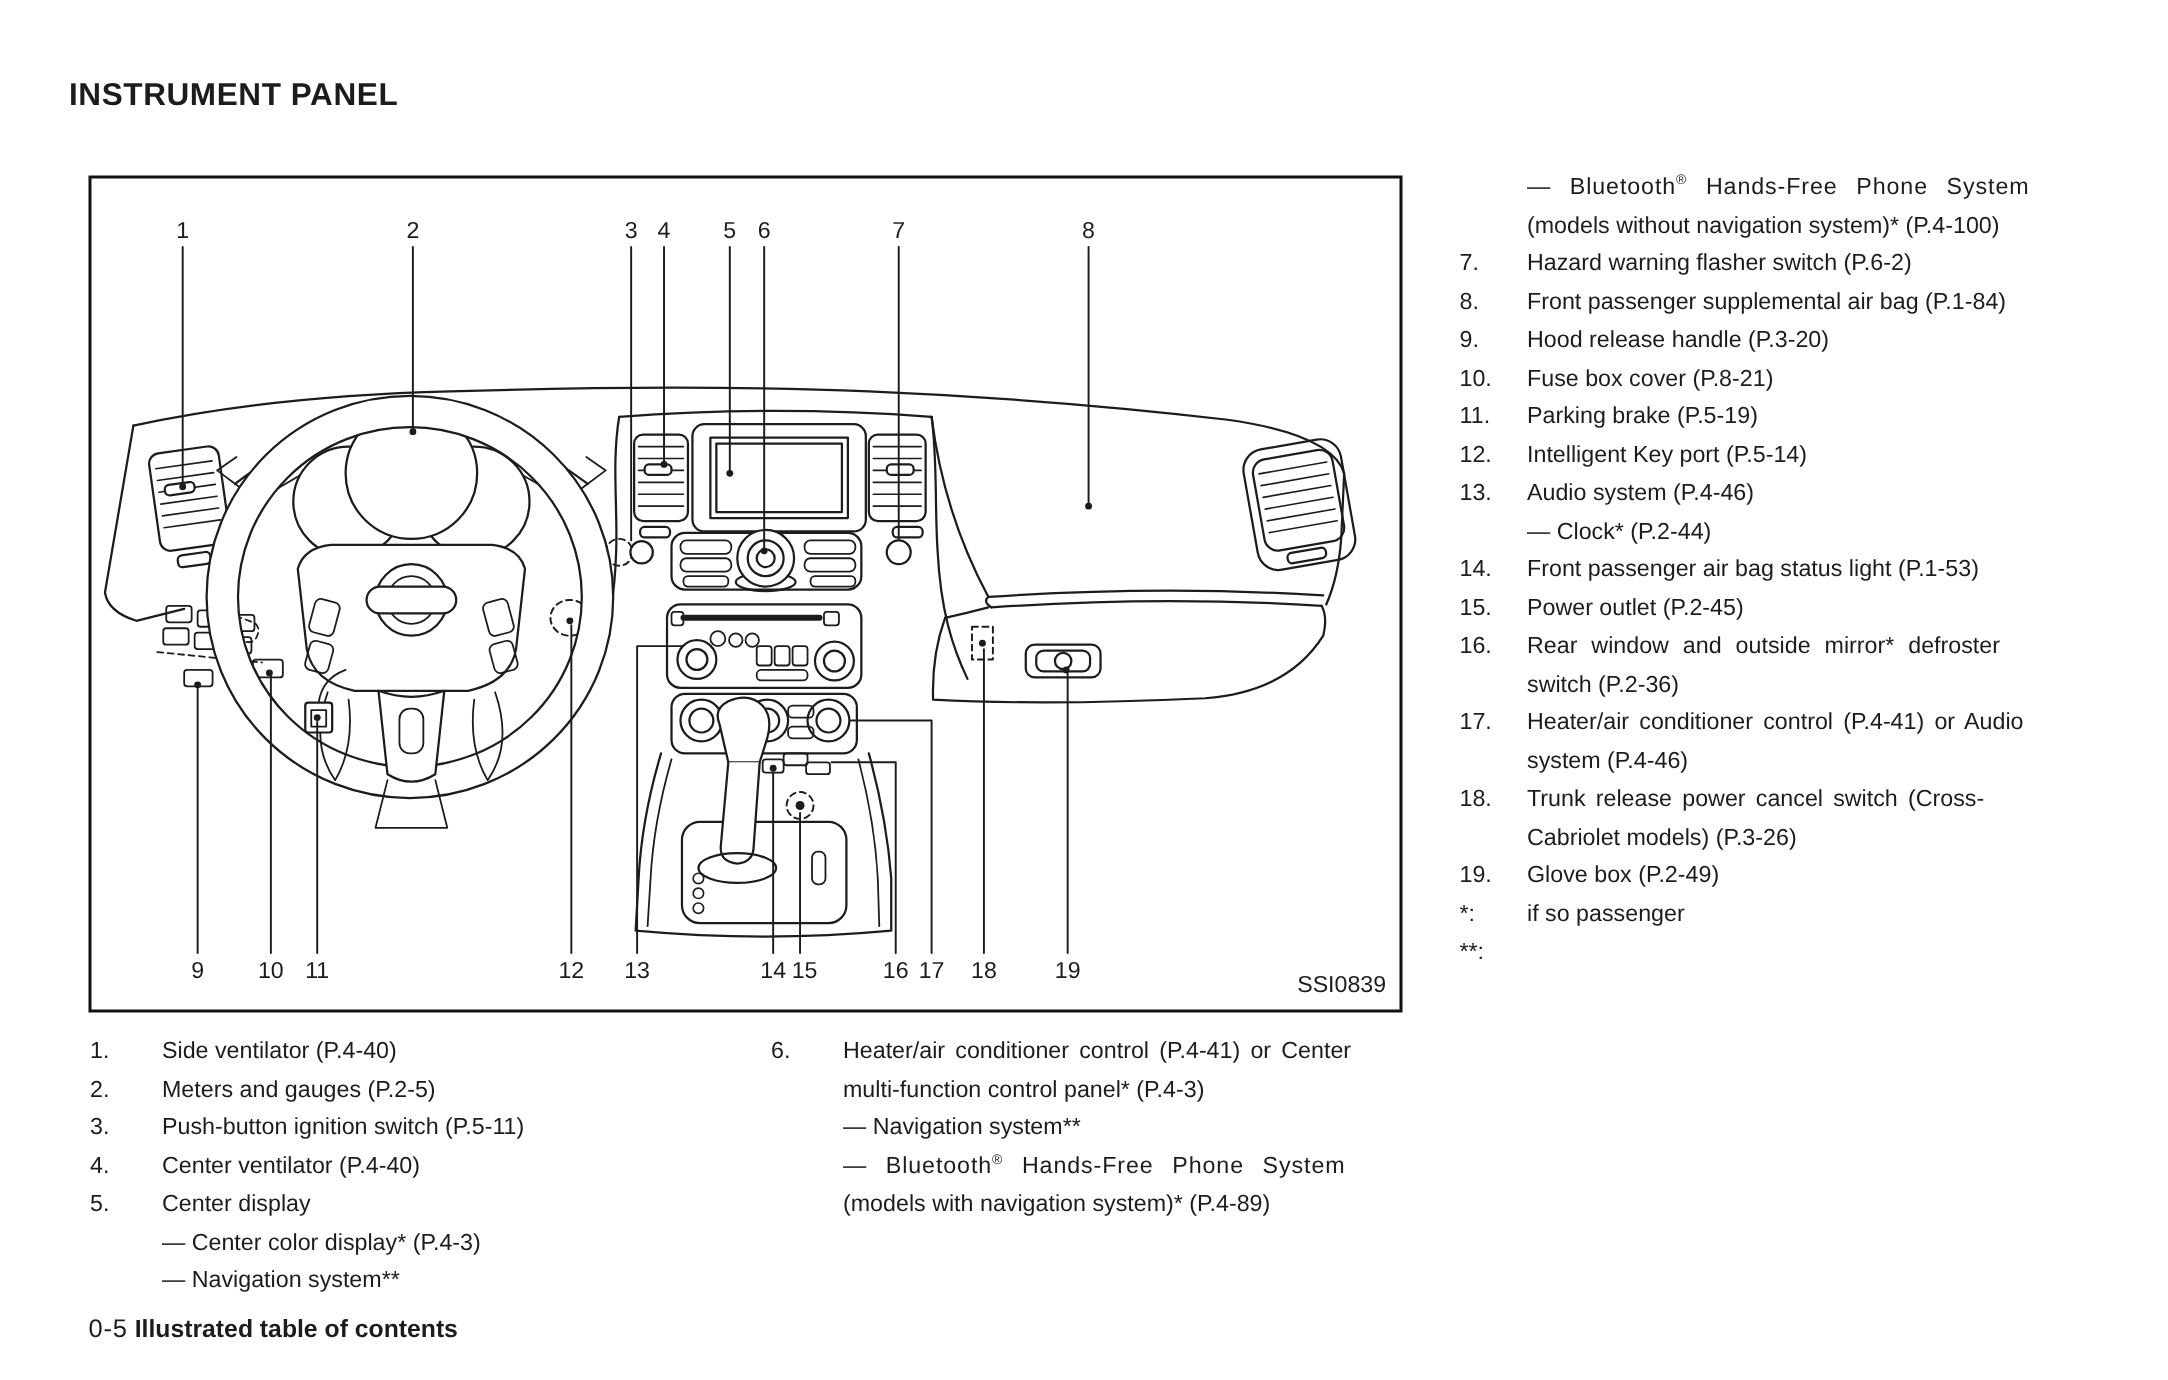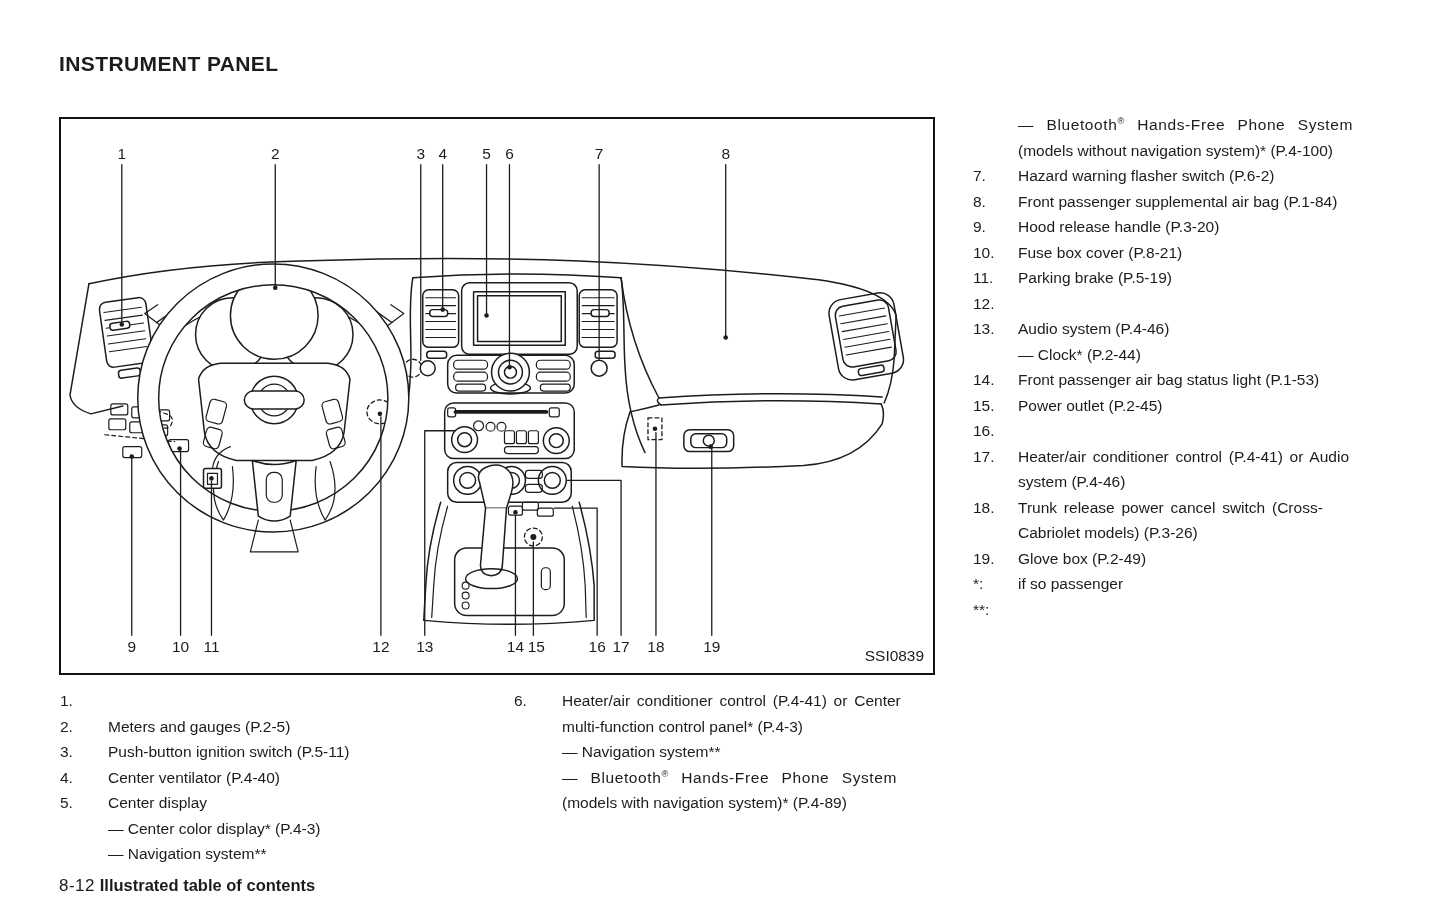--- a/index.html
+++ b/index.html
@@ -1,17 +1,17 @@
 <!DOCTYPE html>
 <html><head>
 <meta charset="utf-8">
 <style>
   html,body{margin:0;padding:0;background:#fff;}
   body{width:1445px;height:920px;position:relative;font-family:"Liberation Sans",sans-serif;color:#1c1c1c;overflow:hidden;}
-  .title{position:absolute;left:59px;top:52px;font-size:21px;font-weight:bold;letter-spacing:.4px;}
+  .title{position:absolute;left:46px;top:52px;font-size:21px;font-weight:bold;letter-spacing:.4px;}
   .figure{position:absolute;left:59px;top:117px;width:876px;height:558px;border:2px solid #111;box-sizing:border-box;background:#fff;}
   .figure svg{display:block;}
   .col{position:absolute;font-size:15.5px;line-height:25.5px;}
   .col-left{left:60px;top:688px;width:420px;}
   .col-mid{left:514px;top:688px;width:424px;}
   .col-right{left:973px;top:112px;width:420px;}
   .row{display:flex;align-items:flex-start;}
   .num{flex:0 0 48px;}
   .col-right .num{flex:0 0 45px;}
   .txt{flex:1;white-space:pre-line;text-align:left;}
@@ -259,20 +259,21 @@
     <text x="597" y="537">18</text>
     <text x="653" y="537">19</text>
   </g>
   <text x="866" y="546" font-size="15.5" text-anchor="end">SSI0839</text>
 </svg>
 </div>
 
 <div class="col col-left">
   <div class="row">
       <span class="num">1.</span>
+      <div class="txt"><span>Side ventilator (P.4-40)</span></div>
     </div>
   <div class="row">
       <span class="num">2.</span>
       <div class="txt"><span>Meters and gauges (P.2-5)</span></div>
     </div>
   <div class="row">
       <span class="num">3.</span>
       <div class="txt"><span>Push-button ignition switch (P.5-11)</span></div>
     </div>
   <div class="row">
@@ -331,39 +332,42 @@
   <div class="row">
       <span class="num">10.</span>
       <div class="txt"><span>Fuse box cover (P.8-21)</span></div>
     </div>
   <div class="row">
       <span class="num">11.</span>
       <div class="txt"><span>Parking brake (P.5-19)</span></div>
     </div>
   <div class="row">
       <span class="num">12.</span>
+      <div class="txt"><span>Intelligent Key port (P.5-14)</span></div>
     </div>
   <div class="row">
       <span class="num">13.</span>
       <div class="txt"><span>Audio system (P.4-46)</span></div>
     </div>
   <div class="row">
       <span class="num"></span>
       <div class="txt"><span>— Clock* (P.2-44)</span></div>
     </div>
   <div class="row">
       <span class="num">14.</span>
       <div class="txt"><span>Front passenger air bag status light (P.1-53)</span></div>
     </div>
   <div class="row">
       <span class="num">15.</span>
       <div class="txt"><span>Power outlet (P.2-45)</span></div>
     </div>
   <div class="row">
       <span class="num">16.</span>
+      <div class="txt spread-md"><span>Rear window and outside mirror* defroster
+switch (P.2-36)</span></div>
     </div>
   <div class="row">
       <span class="num">17.</span>
       <div class="txt spread-sm"><span>Heater/air conditioner control (P.4-41) or Audio
 system (P.4-46)</span></div>
     </div>
   <div class="row">
       <span class="num">18.</span>
       <div class="txt spread-sm"><span>Trunk release power cancel switch (Cross-
 Cabriolet models) (P.3-26)</span></div>
@@ -375,15 +379,15 @@
   <div class="row">
       <span class="num">*:</span>
       <div class="txt"><span>if so passenger</span></div>
     </div>
   <div class="row">
       <span class="num">**:</span>
     </div>
 </div>
 
 <div class="footer">
-  <span class="pagenum">8-12</span>
+  <span class="pagenum">0-5</span>
   <span class="section">Illustrated table of contents</span>
 </div>
 
 </body></html>

